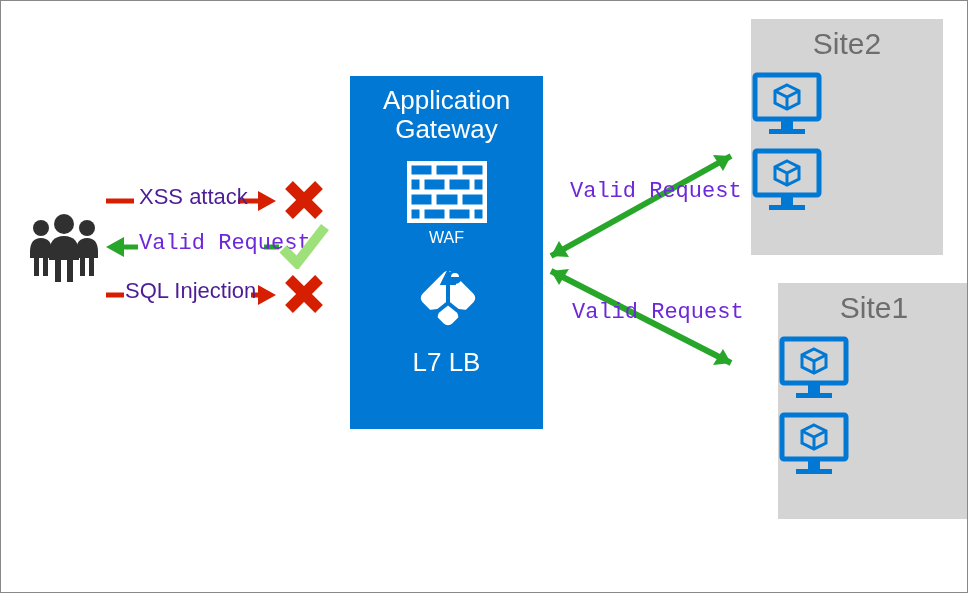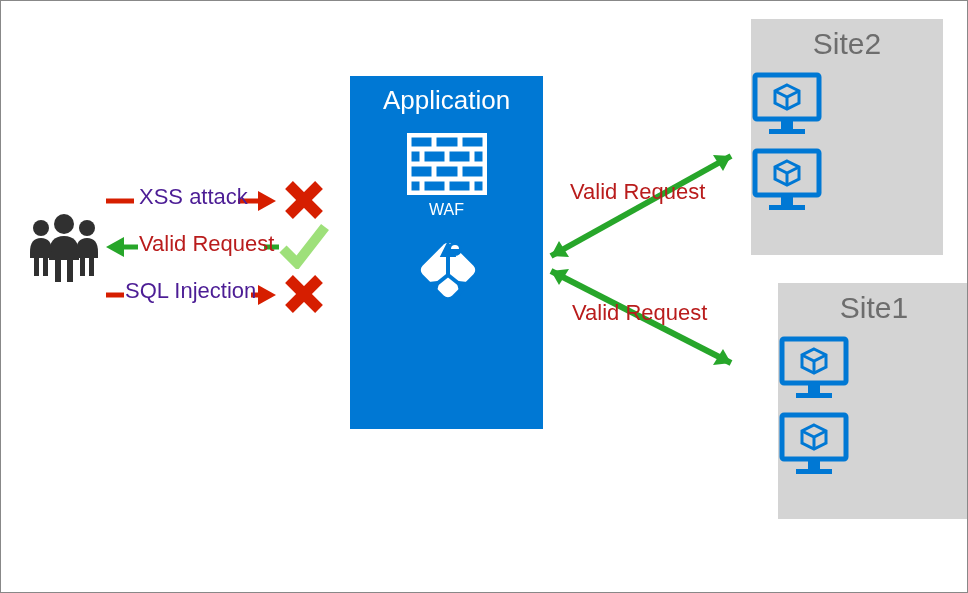--- a/index.html
+++ b/index.html
@@ -6,21 +6,21 @@
   body {
     font-family: "Segoe UI", Arial, sans-serif;
     background: #fff;
     width: 968px;
     height: 593px;
     position: relative;
     border: 1px solid #888;
   }
   .label { position: absolute; font-size: 22px; }
   .red-label { color: #4c1d95; font-weight: 400; }
-  .green-label { color: #b91c1c; font-weight: 400; }
+  .green-label { color: #6d28d9; font-weight: 400; font-family: Liberation Mono, monospace; }
   .gray-label { color: #6d6d6d; font-size: 30px; font-weight: 300; text-align: center; }
   .gateway {
     position: absolute;
     left: 349px; top: 75px;
     width: 193px; height: 353px;
     background: #0078d4;
     color: #fff;
     text-align: center;
     padding-top: 10px;
   }
@@ -109,20 +109,21 @@
 <svg width="38" height="38" viewBox="0 0 38 38">
   <g stroke="#d61e00" stroke-width="11" stroke-linecap="butt">
     <line x1="4" y1="4" x2="34" y2="34"></line>
     <line x1="34" y1="4" x2="4" y2="34"></line>
   </g>
 </svg>
 </div>
 
 <div class="gateway">
   <div class="gateway-title">Application</div>
+  <div class="gateway-title">Gateway</div>
 
   <div style="margin:18px auto 0; width:80px;">
     <svg width="80" height="62" viewBox="0 0 80 62">
       <g fill="none" stroke="#fff" stroke-width="5">
         <rect x="2" y="2" width="76" height="58"></rect>
         <line x1="2" y1="16" x2="78" y2="16"></line>
         <line x1="2" y1="31" x2="78" y2="31"></line>
         <line x1="2" y1="46" x2="78" y2="46"></line>
 
         <line x1="27" y1="2" x2="27" y2="16"></line>
@@ -148,20 +149,21 @@
         <line x1="41" y1="46" x2="26" y2="58"></line>
         <line x1="41" y1="46" x2="56" y2="58"></line>
         <polygon points="22,55 30,54 28,62"></polygon>
         <polygon points="60,55 52,54 54,62"></polygon>
         <polygon points="41,16 36,26 46,26"></polygon>
         <circle cx="48" cy="20" r="5" fill="#0078d4"></circle>
         <path d="M44 20 A4 4 0 0 1 52 20" fill="#fff" stroke="none"></path>
       </g>
     </svg>
   </div>
+  <div class="gateway-bottom">L7 LB</div>
 </div>
 
 <div class="abs" style="left:530px; top:140px;">
 <svg width="220" height="230" viewBox="0 0 220 230">
 
   <line x1="20" y1="115" x2="200" y2="15" stroke="#27a62a" stroke-width="6"></line>
   <polygon points="200,15 182,14 192,30" fill="#27a62a"></polygon>
   <polygon points="20,115 38,116 28,100" fill="#27a62a"></polygon>
 
   <line x1="20" y1="130" x2="200" y2="222" stroke="#27a62a" stroke-width="6"></line>

